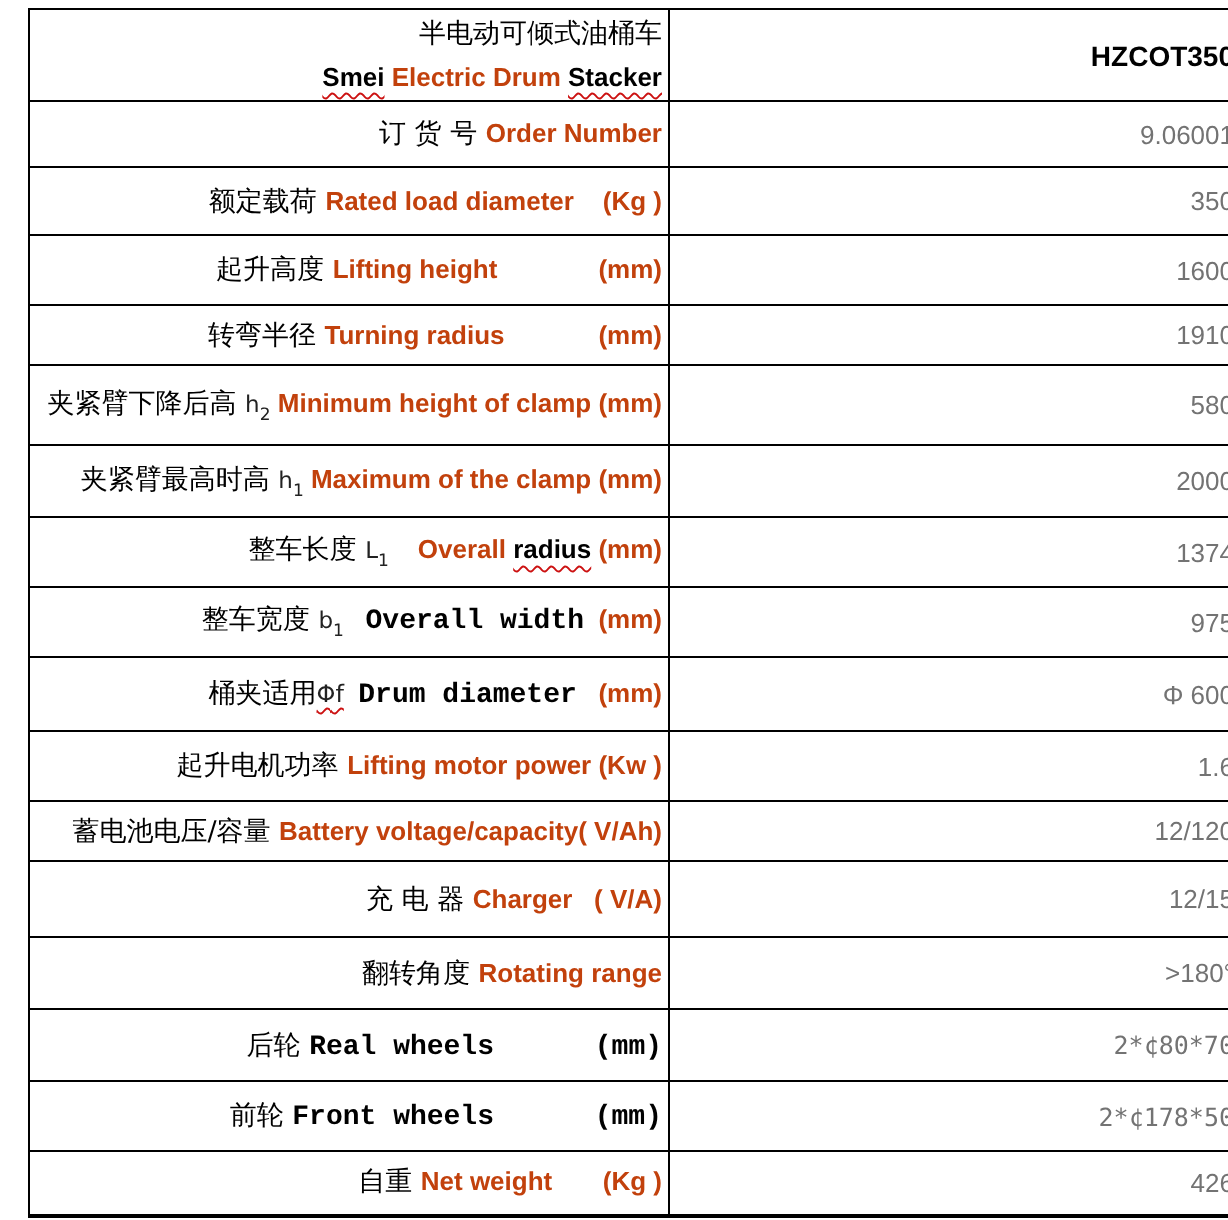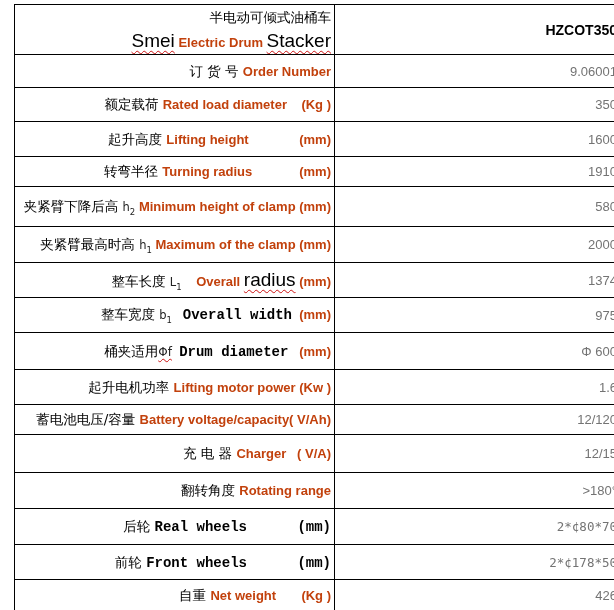--- a/index.html
+++ b/index.html
@@ -48,22 +48,22 @@
     color: #000;
   }
   .seg-sans {
     font-family: "Liberation Sans", sans-serif;
     font-weight: bold;
     font-size: 13px;
     color: #c2410c;
   }
   .seg-sansw {
     font-family: "Liberation Sans", sans-serif;
-    font-weight: normal;
-    font-size: 19px;
+    font-weight: bold;
+    font-size: 13px;
     color: #000;
     text-decoration-line: underline;
     text-decoration-style: wavy;
     text-decoration-color: #cc1111;
     text-decoration-thickness: 1px;
     text-underline-offset: 3px;
   }
   .seg-mono {
     font-family: "Liberation Mono", monospace;
     font-weight: bold;

